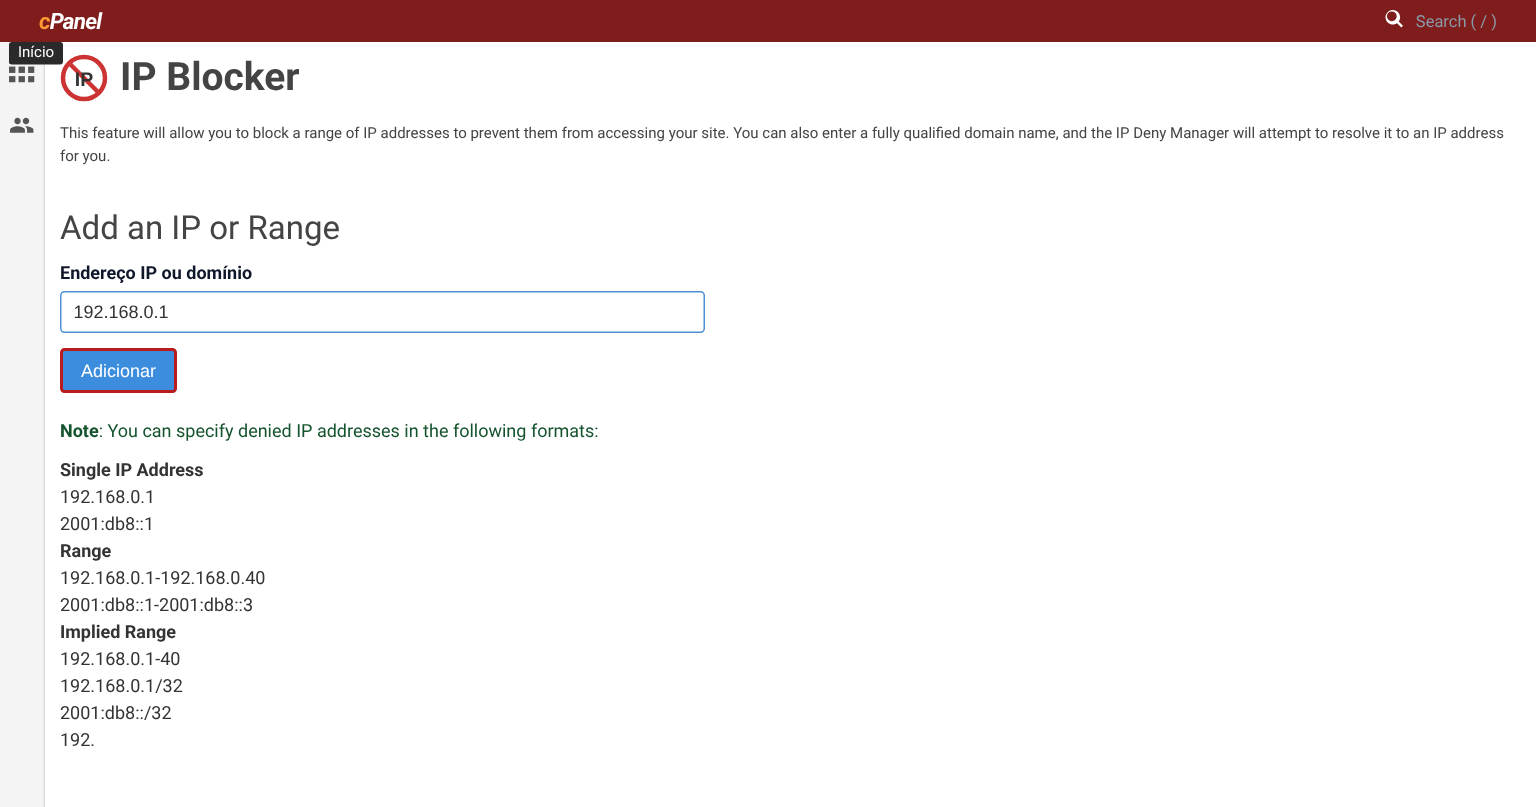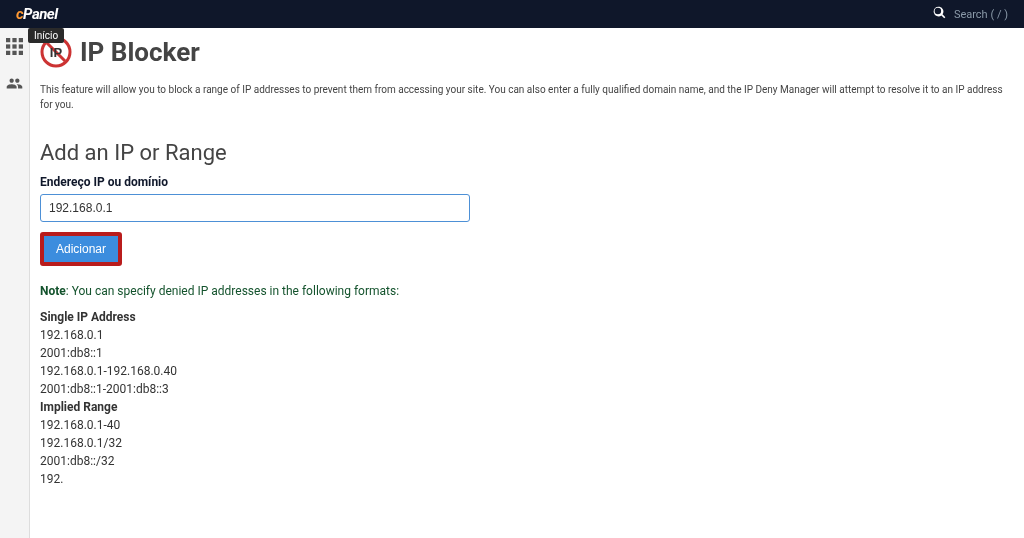--- a/index.html
+++ b/index.html
@@ -1,36 +1,36 @@
 <!DOCTYPE html>
 <html><head>
   <meta charset="utf-8">
   <style>
     * { box-sizing: border-box; margin: 0; padding: 0; }
     body { font-family: -apple-system, BlinkMacSystemFont, "Segoe UI", Roboto, Helvetica, Arial, sans-serif; background: #fff; color: #333; font-size: 13px; }
-    .topbar { background: #0f172a; height: 28px; display: flex; align-items: center; padding: 0 16px; justify-content: space-between; }
+    .topbar { background: #7f1d1d; height: 28px; display: flex; align-items: center; padding: 0 26px; justify-content: space-between; }
     .logo { color: #fff; font-weight: bold; font-style: italic; font-size: 15px; letter-spacing: -0.5px; }
     .logo-c { color: #ff9933; }
     .search-area { display: flex; align-items: center; gap: 8px; }
     .search-icon { color: #fff; font-size: 13px; }
     .search-text { color: #8a99a8; font-size: 11px; }
     .layout { display: flex; min-height: calc(100vh - 28px); }
     .sidebar { width: 30px; background: #f4f4f4; border-right: 1px solid #ddd; display: flex; flex-direction: column; align-items: center; padding-top: 10px; gap: 16px; position: relative; }
     .sidebar-icon { color: #555; font-size: 16px; cursor: pointer; }
-    .tooltip { position: absolute; left: 28px; top: 0px; background: #2a2a2a; color: #fff; font-size: 10px; padding: 2px 6px; border-radius: 2px; white-space: nowrap; z-index: 10; }
+    .tooltip { position: absolute; left: 6px; top: 0px; background: #2a2a2a; color: #fff; font-size: 10px; padding: 2px 6px; border-radius: 2px; white-space: nowrap; z-index: 10; }
     .main { flex: 1; padding: 8px 20px 20px 10px; }
     .page-header { display: flex; align-items: center; gap: 8px; margin-bottom: 14px; }
     .page-icon { width: 32px; height: 32px; display: inline-flex; align-items: center; justify-content: flex-end; }
     .page-icon svg { width: 32px; height: 32px; }
     .page-title { font-size: 26px; font-weight: 700; color: #444; }
     .description { font-size: 10px; color: #444; line-height: 1.5; margin-bottom: 28px; }
     .section-title { font-size: 22px; font-weight: 400; color: #444; margin-bottom: 10px; }
     .field-label { font-size: 12px; font-weight: 700; color: #0f172a; margin-bottom: 5px; display: block; }
     .text-input { width: 430px; padding: 6px 8px; border: 1px solid #4d90d6; border-radius: 3px; font-size: 12px; color: #333; outline: none; margin-bottom: 10px; }
-    .btn-primary { background: #3c8dde; color: #fff; border: 4px solid #b91c1c; padding: 6px 12px; border-radius: 3px; font-size: 12px; cursor: pointer; margin-bottom: 18px; }
+    .btn-primary { background: #3c8dde; color: #fff; border: 2px solid #b91c1c; padding: 6px 12px; border-radius: 3px; font-size: 12px; cursor: pointer; margin-bottom: 18px; }
     .note-line { font-size: 12px; color: #14532d; margin-bottom: 10px; }
     .note-line strong { font-weight: 700; }
     .formats { font-size: 12px; color: #333; line-height: 1.5; margin-bottom: 36px; }
     .formats .fmt-title { font-weight: 700; }
     .grid-icon-svg, .users-icon-svg { width: 17px; height: 17px; fill: #555; }
   </style>
 </head>
 <body>
 
 <div class="topbar">
@@ -91,20 +91,21 @@
     <button class="btn-primary">Adicionar</button>
 
     <p class="note-line">
       <strong>Note</strong><span>: You can specify denied IP addresses in the following formats:</span>
     </p>
 
     <div class="formats">
       <div class="fmt-title">Single IP Address</div>
       <div>192.168.0.1</div>
       <div>2001:db8::1</div>
+      <div class="fmt-title">Range</div>
       <div>192.168.0.1-192.168.0.40</div>
       <div>2001:db8::1-2001:db8::3</div>
       <div class="fmt-title">Implied Range</div>
       <div>192.168.0.1-40</div>
       <div>192.168.0.1/32</div>
       <div>2001:db8::/32</div>
       <div>192.</div>
     </div>
 
     

